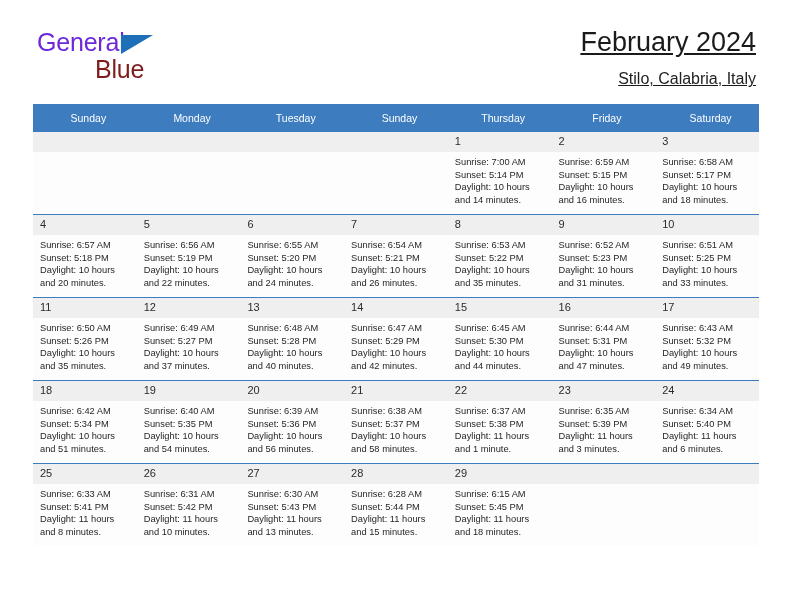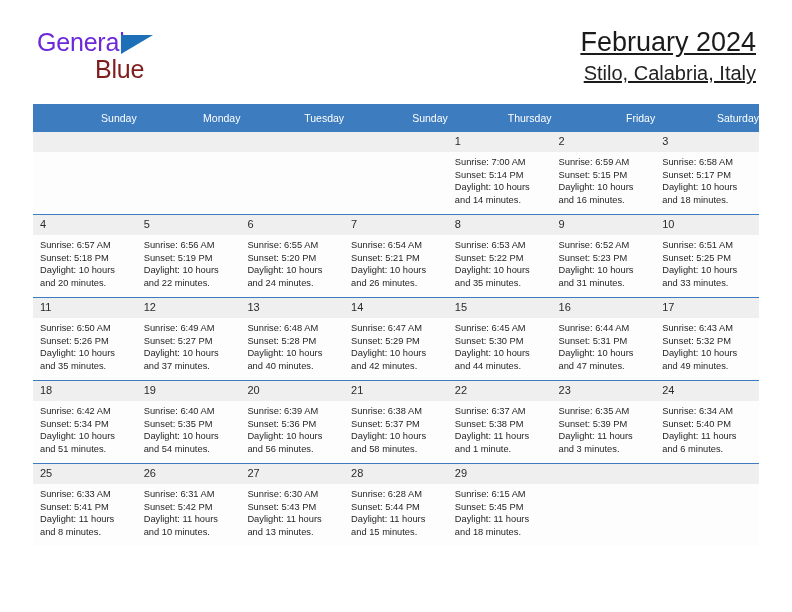--- a/index.html
+++ b/index.html
@@ -66,44 +66,44 @@
     text-align: right;
     text-decoration: underline;
   }
   .cal-title {
     font-size: 27px;
     color: #1a1a1a;
     line-height: 1.05;
     white-space: nowrap;
   }
   .cal-sub {
-    font-size: 20px;
+    font-size: 16px;
     color: #222222;
-    margin-top: 6px;
+    margin-top: 14px;
     white-space: nowrap;
   }
 
   
   .calendar {
     position: absolute;
     left: 33px;
     top: 104px;
     width: 726px;
   }
   table.cal {
     width: 726px;
     border-collapse: collapse;
     table-layout: fixed;
   }
   table.cal th {
     background: #3c7cbf;
     color: #ffffff;
     font-size: 10.5px;
     font-weight: normal;
-    text-align: right;
+    text-align: center;
     padding: 5px 0 5px 7px;
     height: 18px;
     border: none;
   }
   td.day {
     vertical-align: top;
     padding: 0;
     border-top: 1px solid #3c7cbf;
     height: 82px;
     background: #fdfdfd;

